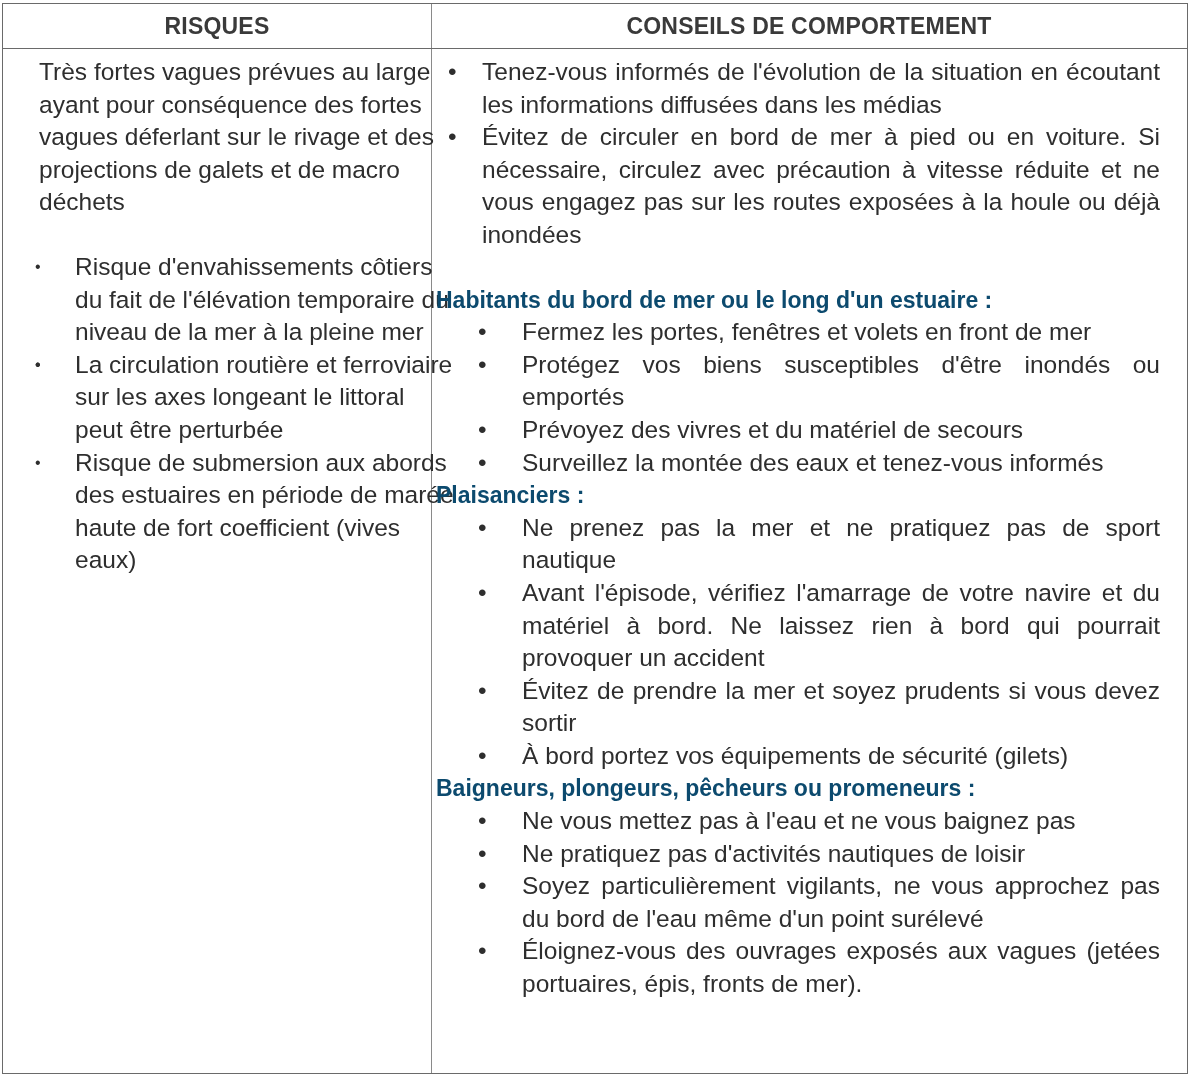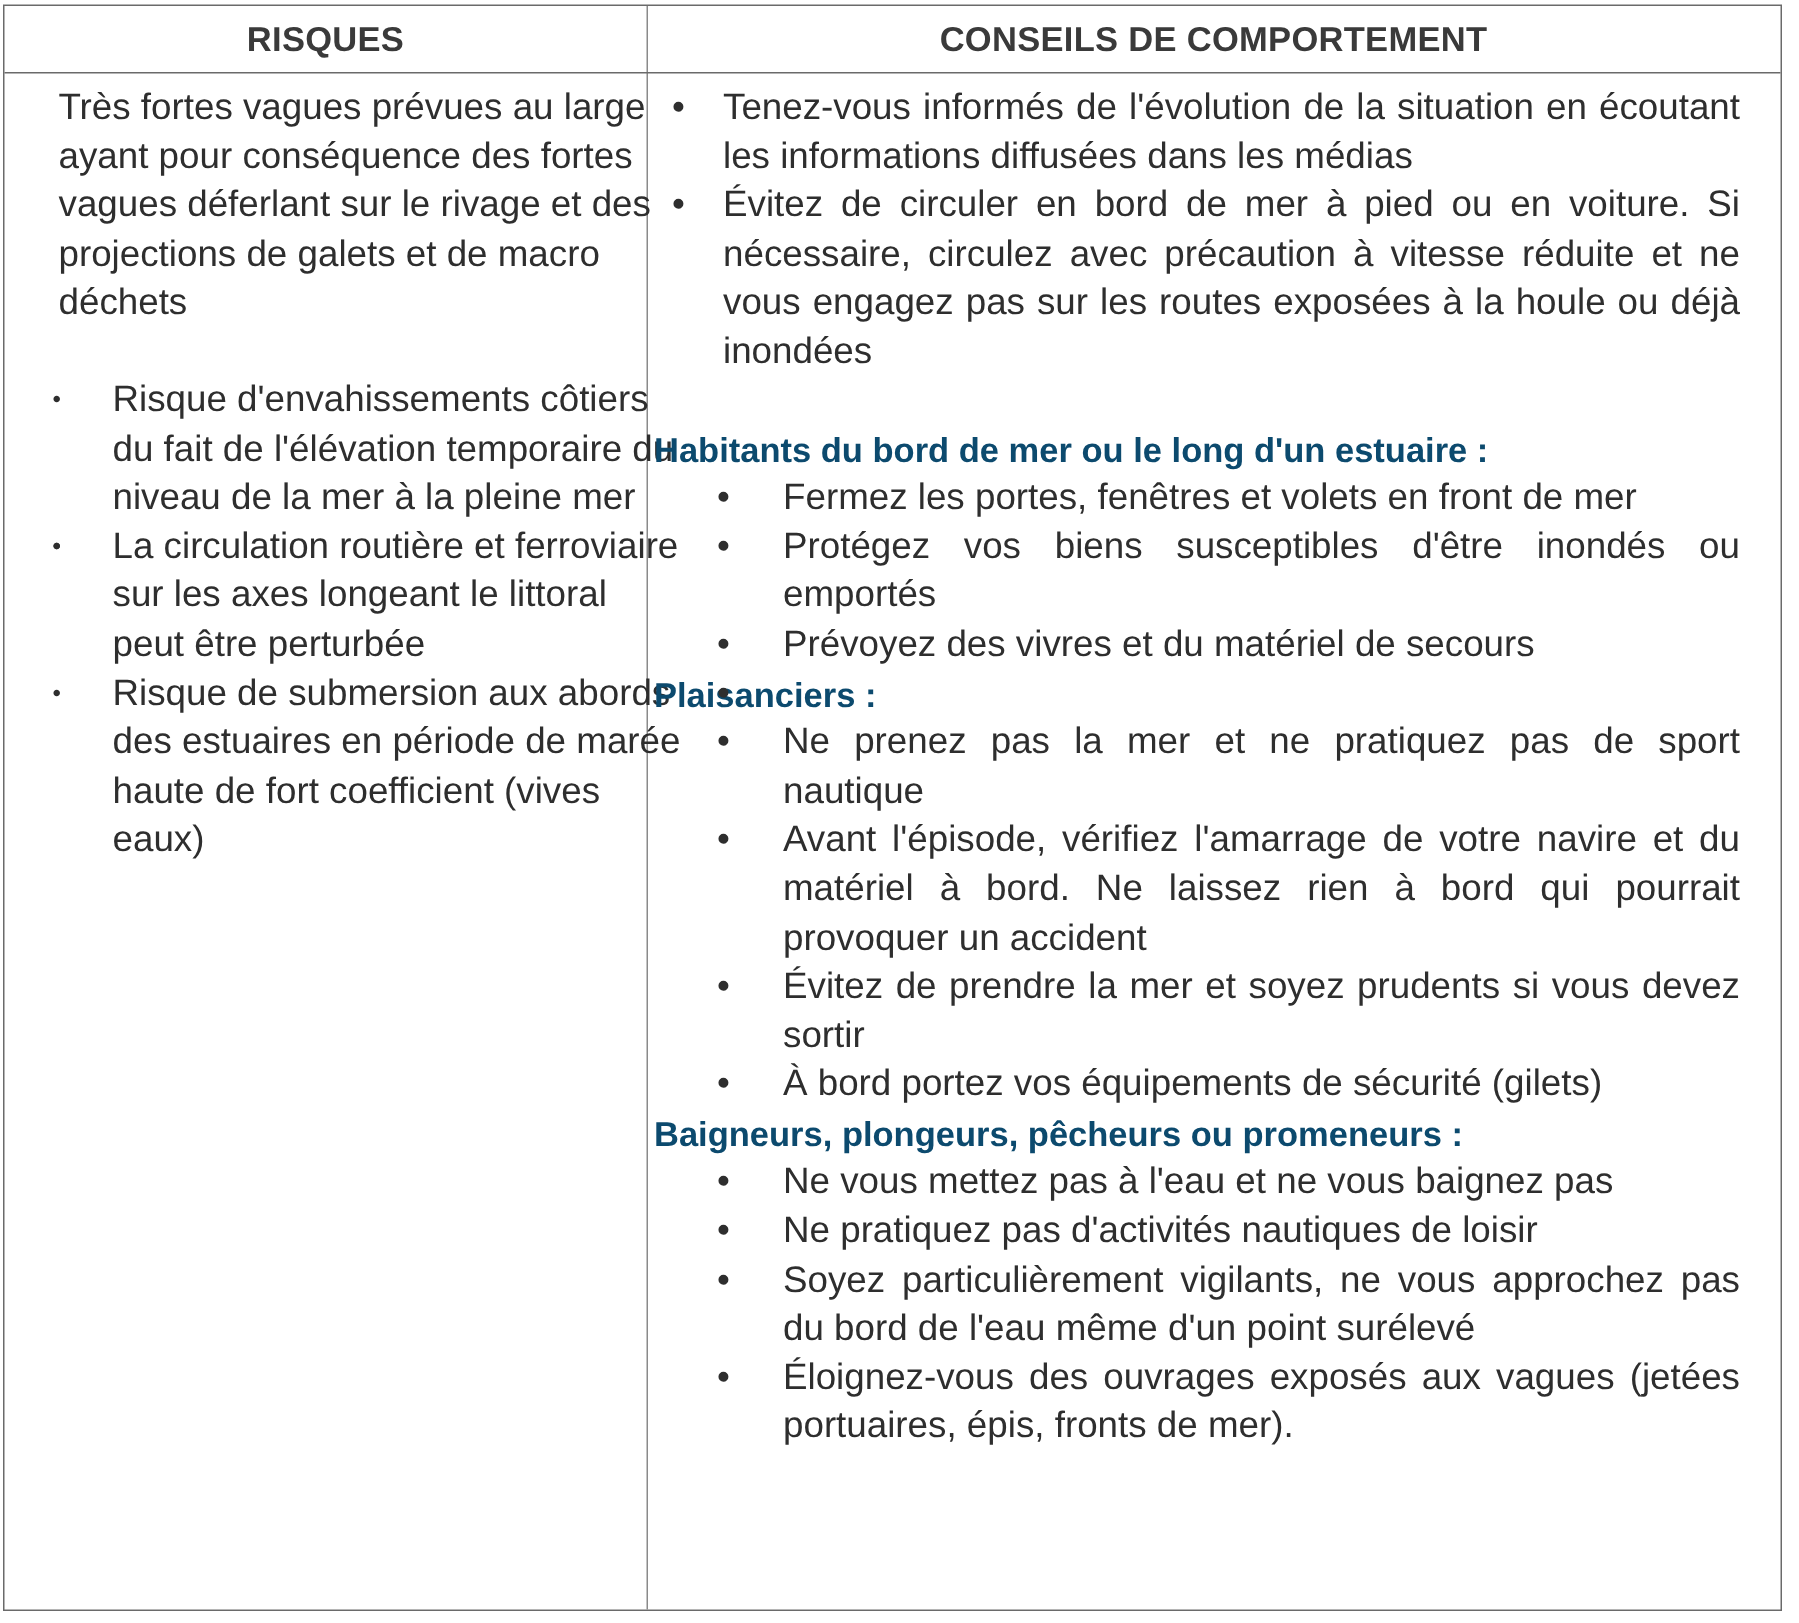--- a/index.html
+++ b/index.html
@@ -45,21 +45,21 @@
 
 <div class="right">
   <div class="rb1"><span class="dot">•</span><span>Tenez-vous informés de l'évolution de la situation en écoutant les informations diffusées dans les médias</span></div>
   <div class="rb1"><span class="dot">•</span><span>Évitez de circuler en bord de mer à pied ou en voiture. Si nécessaire, circulez avec précaution à vitesse réduite et ne vous engagez pas sur les routes exposées à la houle ou déjà inondées</span></div>
   <div class="gap"></div>
 
   <div class="section-title">Habitants du bord de mer ou le long d'un estuaire :</div>
   <div class="rb2"><span class="dot">•</span><span>Fermez les portes, fenêtres et volets en front de mer</span></div>
   <div class="rb2"><span class="dot">•</span><span>Protégez vos biens susceptibles d'être inondés ou emportés</span></div>
   <div class="rb2"><span class="dot">•</span><span>Prévoyez des vivres et du matériel de secours</span></div>
-  <div class="rb2"><span class="dot">•</span></div>
+  <div class="rb2"><span class="dot">•</span><span>Surveillez la montée des eaux et tenez-vous informés</span></div>
 
   <div class="section-title">Plaisanciers :</div>
   <div class="rb2"><span class="dot">•</span><span>Ne prenez pas la mer et ne pratiquez pas de sport nautique</span></div>
   <div class="rb2"><span class="dot">•</span><span>Avant l'épisode, vérifiez l'amarrage de votre navire et du matériel à bord. Ne laissez rien à bord qui pourrait provoquer un accident</span></div>
 
   <div class="rb2"><span class="dot">•</span><span>Évitez de prendre la mer et soyez prudents si vous devez sortir</span></div>
   <div class="rb2"><span class="dot">•</span><span>À bord portez vos équipements de sécurité (gilets)</span></div>
 
   <div class="section-title">Baigneurs, plongeurs, pêcheurs ou promeneurs :</div>
   <div class="rb2"><span class="dot">•</span><span>Ne vous mettez pas à l'eau et ne vous baignez pas</span></div>

